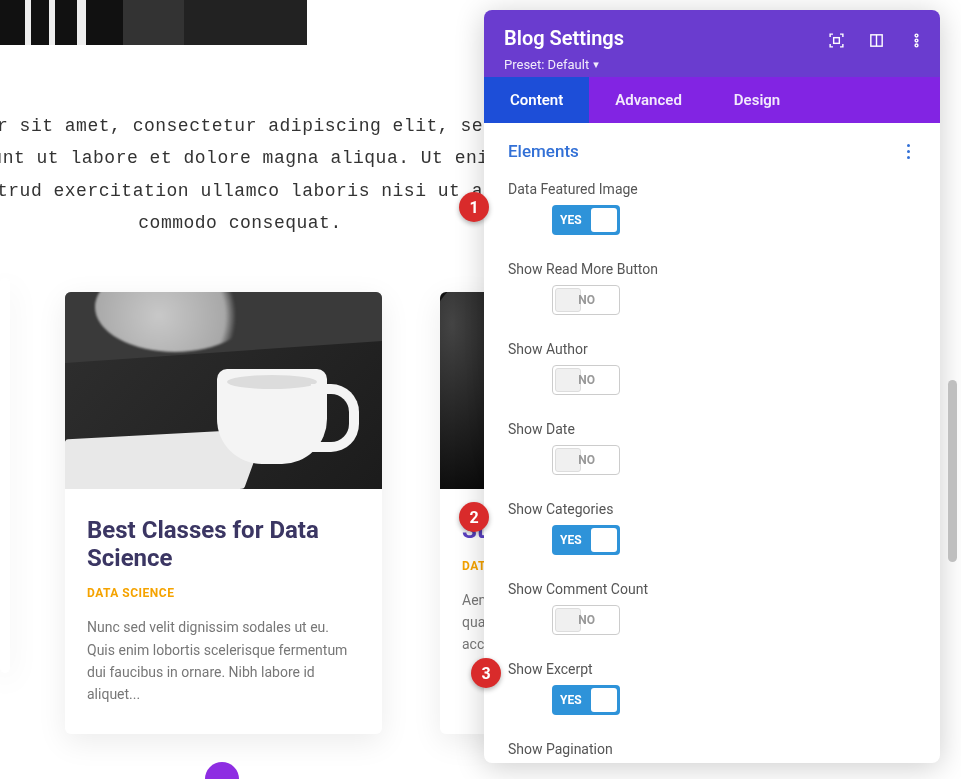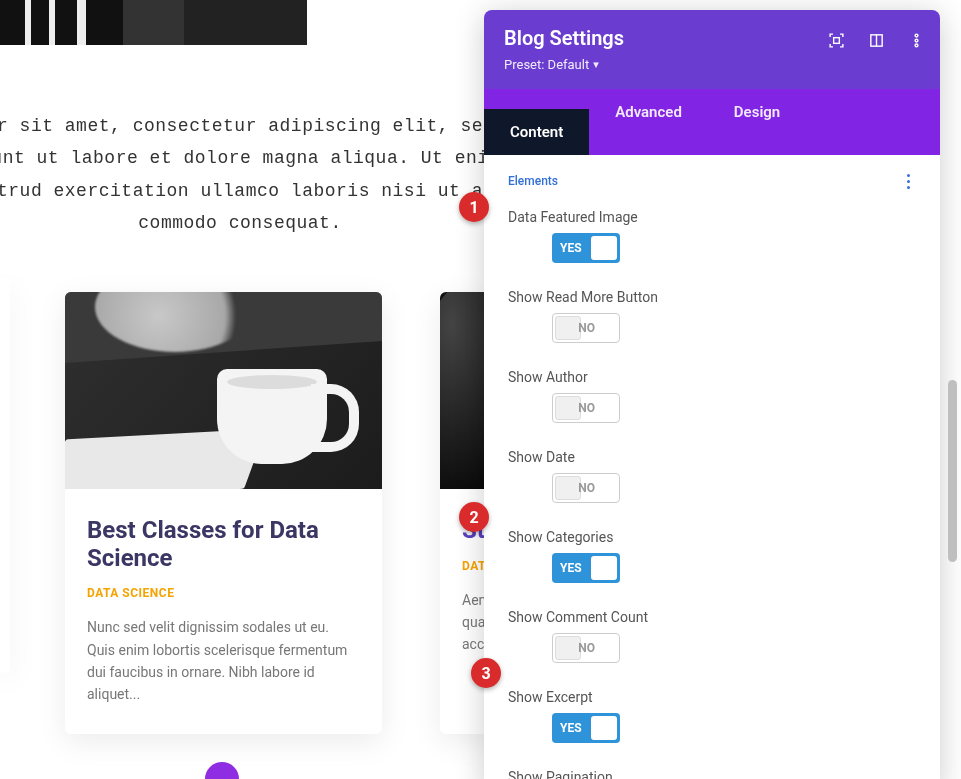--- a/index.html
+++ b/index.html
@@ -27,35 +27,35 @@
   .cup-scene .cup::before { content:""; position:absolute; left:10px; right:10px; top:6px; height:14px; background:#dcdcdc; border-radius:50%; }
   .cup-scene .hands { position:absolute; left:30px; top:-30px; width:160px; height:90px; background:radial-gradient(circle at 40% 60%, #c8c8c8 0%, #a8a8a8 60%, transparent 70%); border-radius:50%; filter:blur(1px); }
 
   .card2-img { height:197px; background:#111; position:relative; overflow:hidden; }
   .card2-img .hair { position:absolute; left:-30px; top:-20px; width:140px; height:260px; background:radial-gradient(ellipse at 30% 20%, #444 0%, #000 70%); border-radius:60% 40% 50% 50%; }
 
   .purple-dot { position:absolute; left:205px; top:762px; width:34px; height:17px; background:#8e2de2; border-radius:17px 17px 0 0; }
 
   
   .panel { position:absolute; left:484px; top:10px; width:456px; background:#fff; border-radius:8px; box-shadow:0 4px 30px rgba(0,0,0,0.2); overflow:hidden; }
-  .panel-header { background:#6a3ccf; color:#fff; padding:16px 20px 16px; position:relative; }
+  .panel-header { background:#6a3ccf; color:#fff; padding:16px 20px 4px; position:relative; }
   .panel-title { font-size:20px; font-weight:600; margin-bottom:4px; }
   .panel-preset { font-size:13px; opacity:0.9; display:inline-flex; align-items:center; gap:4px; cursor:pointer; }
   .panel-preset::after { content:"▾"; font-size:11px; }
   .panel-header-icons { position:absolute; right:10px; top:16px; display:flex; gap:12px; }
   .hicon { width:28px; height:28px; display:flex; align-items:center; justify-content:center; color:#fff; cursor:pointer; border-radius:4px; }
   .hicon svg { width:17px; height:17px; fill:none; stroke:#fff; stroke-width:2; }
 
   .panel-tabs { background:#8224e3; display:flex; }
   .panel-tab { padding:14px 26px; color:#fff; font-size:15px; font-weight:600; cursor:pointer; opacity:0.9; }
-  .panel-tab.active { background:#0f172a; opacity:1;margin-top:20px; }
+  .panel-tab.active { background:#1d4ed8; opacity:1; }
 
   .panel-body { padding:10px 0 20px; max-height:640px; overflow:auto; }
   .section-head { display:flex; align-items:center; justify-content:space-between; padding:8px 24px 12px; }
-  .section-title { color:#3270d6; font-size:12px; font-weight:500; }
+  .section-title { color:#3270d6; font-size:17px; font-weight:500; }
   .section-menu { color:#3270d6; width:16px; height:16px; display:flex; flex-direction:column; gap:3px; align-items:center; justify-content:center; cursor:pointer; }
   .section-menu span { width:3px; height:3px; background:#3270d6; border-radius:50%; }
 
   .opt { padding:8px 24px 14px; }
   .opt-label { color:#555; font-size:14px; margin-bottom:8px; }
   .toggle { width:68px; height:30px; border-radius:4px; position:relative; display:inline-flex; align-items:center; cursor:pointer; font-size:12px; font-weight:700; overflow:hidden;margin-left:44px; }
   .toggle.on { background:#2e93d9; color:#fff; }
   .toggle.on .knob { position:absolute; right:3px; top:3px; width:26px; height:24px; background:#fff; border-radius:3px; }
   .toggle.on .tlabel { position:absolute; left:8px; }
   .toggle.off { background:#fff; border:1px solid #ccc; color:#999; }

